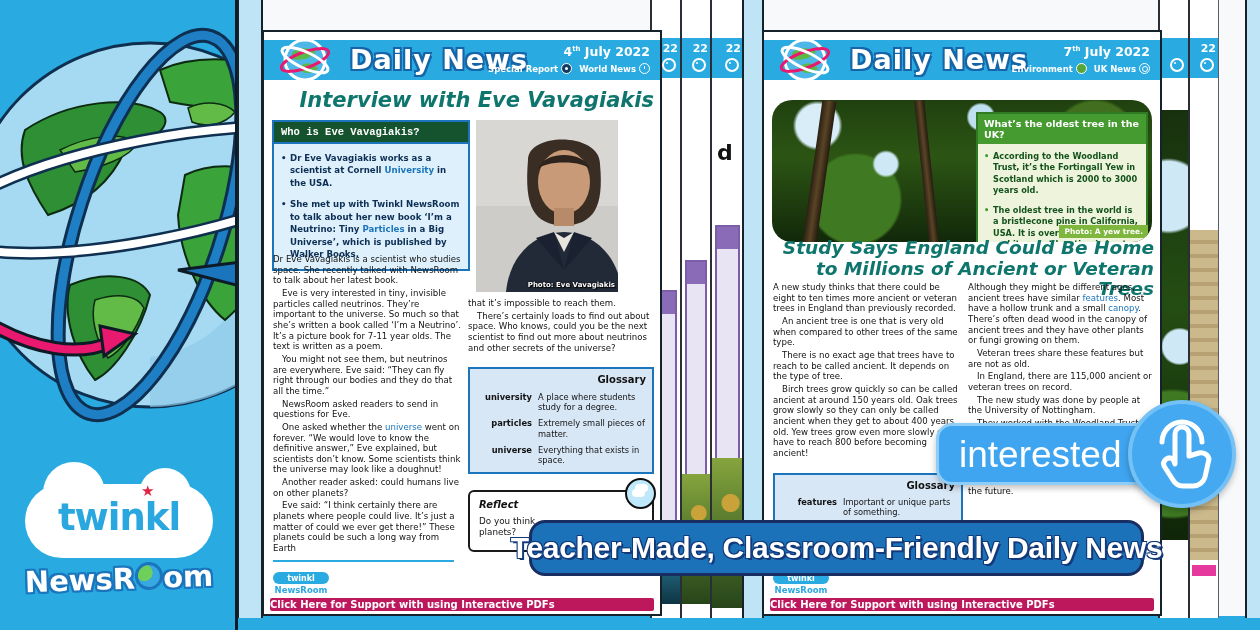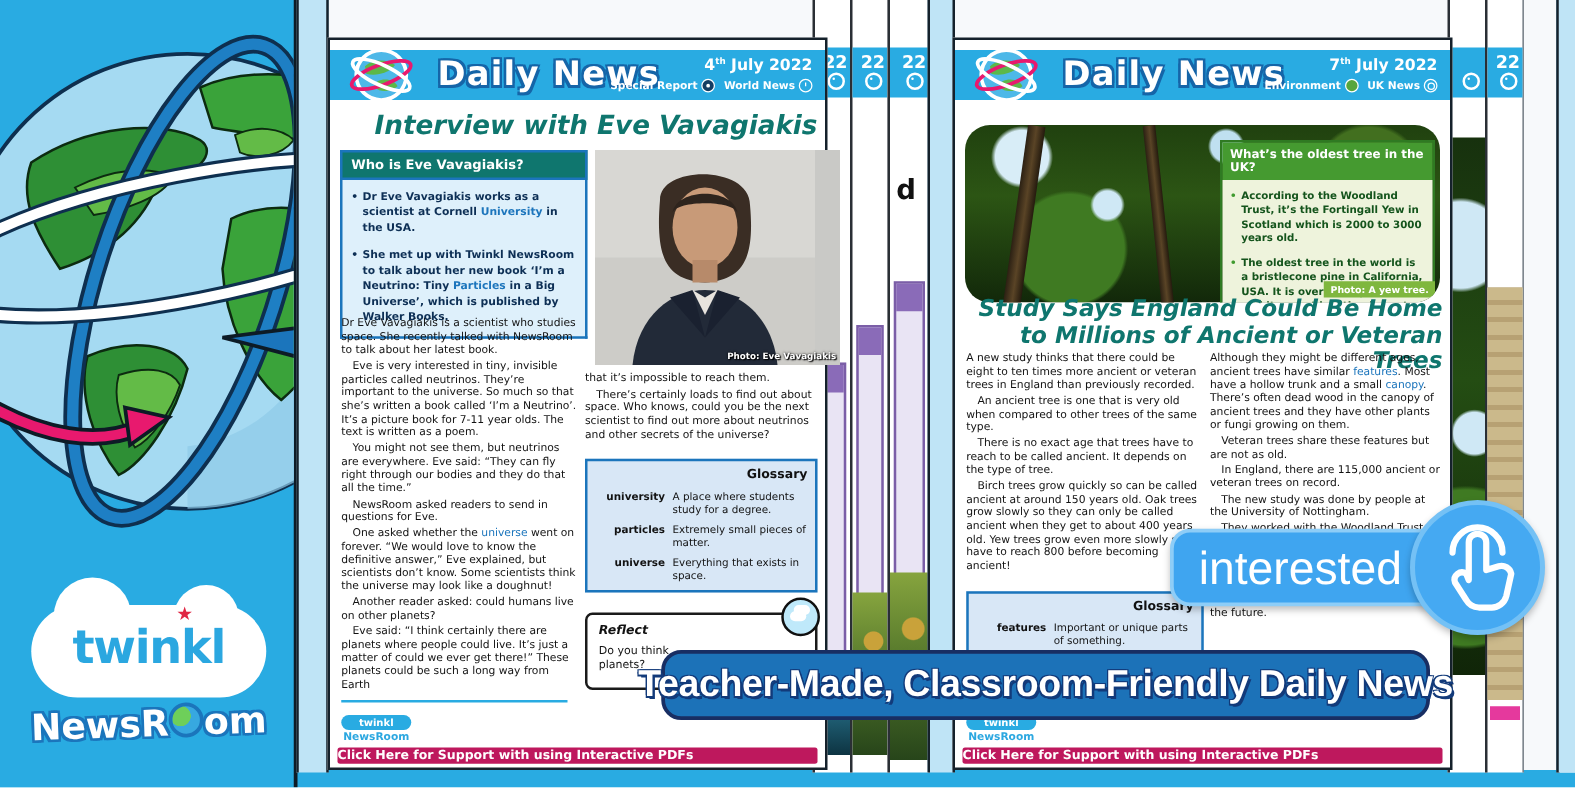--- a/index.html
+++ b/index.html
@@ -4,21 +4,21 @@
 <style>
   html,body{margin:0;padding:0;}
   #canvas{position:relative;width:1260px;height:630px;background:#29abe2;overflow:hidden;
           font-family:"DejaVu Sans",sans-serif;}
 
   
   #backdrop{position:absolute;left:237px;top:0;width:1008px;height:616px;background:#f7f9fb;}
   .blue-edge{position:absolute;top:0;height:618px;background:#bfe4f6;border-left:2px solid #15212b;border-right:2px solid #15212b;}
   .strip{position:absolute;top:0;height:618px;background:#ffffff;border-left:2px solid #2a2f35;border-right:1px solid #55606a;}
   .strip-band{position:absolute;top:38px;left:0;right:0;height:40px;background:#29abe2;}
-  .strip-year{position:absolute;right:2px;top:4px;color:#fff;font-weight:bold;font-size:14px;}
+  .strip-year{position:absolute;right:2px;top:4px;color:#fff;font-weight:bold;font-size:11px;}
   .strip-ring{position:absolute;right:4px;top:20px;width:10px;height:10px;border:2px solid #fff;border-radius:50%;}
   .strip-ring::after{content:"";position:absolute;left:2px;top:2px;width:2px;height:2px;background:#fff;border-radius:50%;}
   .strip-purple{position:absolute;left:3px;right:3px;background:#e9e4f4;border:2px solid #7b5ea7;}
   .strip-purple::before{content:"";display:block;height:22px;background:#8a6bb8;}
   .strip-photo{position:absolute;left:0;right:0;}
   .ph-teal{background:linear-gradient(180deg,#9fb9c9 0%,#23667d 55%,#0d3442 100%);}
   .ph-pond{background:radial-gradient(circle at 60% 30%,#c9a23a 0 8%,transparent 9%),linear-gradient(180deg,#86a43e 0%,#51742a 50%,#27451a 100%);}
   .ph-foliage{background:radial-gradient(circle at 30% 20%,#cfe8f5 0 10%,transparent 11%),radial-gradient(circle at 70% 55%,#cfe8f5 0 7%,transparent 8%),radial-gradient(circle at 45% 80%,#3f7a22 0 18%,transparent 19%),linear-gradient(180deg,#17310e 0%,#244d13 45%,#102508 100%);}
   .ph-building{background:repeating-linear-gradient(180deg,#cbb98b 0 10px,#b7a173 10px 14px),linear-gradient(180deg,#d9cda6,#9b8a60);}
   .strip-frag{position:absolute;color:#111;font-weight:bold;}
@@ -59,30 +59,30 @@
   .ti-clock::after{content:"";position:absolute;left:3.5px;top:1.5px;width:1.5px;height:3.5px;background:#fff;}
   .ti-green{background:#57a63c;}
   .ti-target::after{content:"";position:absolute;left:2px;top:2px;width:4px;height:4px;border:1.5px solid #fff;border-radius:50%;}
 
   .headline{position:absolute;left:6px;right:6px;text-align:right;font-weight:bold;color:#0f766e;font-style:italic;}
   #lp-headline{top:56px;font-size:21px;}
   #rp-headline{top:206px;font-size:18.5px;line-height:1.12;}
 
   
   .who-box{position:absolute;left:8px;top:88px;width:198px;box-sizing:border-box;}
-  .who-title{background:#0f766e;border:2px solid #1b75bc;color:#fff;font-weight:bold;font-size:10.5px;padding:4px 7px;}
+  .who-title{background:#14532d;border:2px solid #1b75bc;color:#fff;font-weight:bold;font-size:10.5px;padding:4px 7px;font-family:Liberation Mono, monospace;}
   .who-body{background:#def0fb;border:2px solid #1b75bc;border-top:none;padding:8px 7px;color:#0d2f55;font-weight:bold;font-size:8.6px;line-height:1.45;}
   .who-body .bullet{position:relative;padding-left:9px;margin-bottom:9px;}
   .who-body .bullet:last-child{margin-bottom:0;}
   .who-body .bullet::before{content:"•";position:absolute;left:0;top:0;}
 
   .lnk{color:#1c75bc;text-decoration:none;cursor:pointer;}
 
   
-  .eve-photo{position:absolute;left:212px;top:88px;width:196px;height:172px;overflow:hidden;background:#c9c9c6;}
+  .eve-photo{position:absolute;left:212px;top:88px;width:142px;height:172px;overflow:hidden;background:#c9c9c6;}
   .photo-caption{position:absolute;right:3px;bottom:3px;color:#fff;font-weight:bold;font-size:7px;text-shadow:0 0 2px #000,1px 1px 1px #000;}
 
   
   .body-col{position:absolute;font-size:8.6px;line-height:1.24;color:#121212;}
   .body-col p{margin:0 0 2px 0;}
   .body-col p.ind{text-indent:9px;}
   #lp-col1{left:9px;top:222px;width:190px;}
   #lp-col2{left:204px;top:266px;width:186px;}
   #rp-col1{left:9px;top:250px;width:190px;}
   #rp-col2{left:204px;top:250px;width:186px;}

